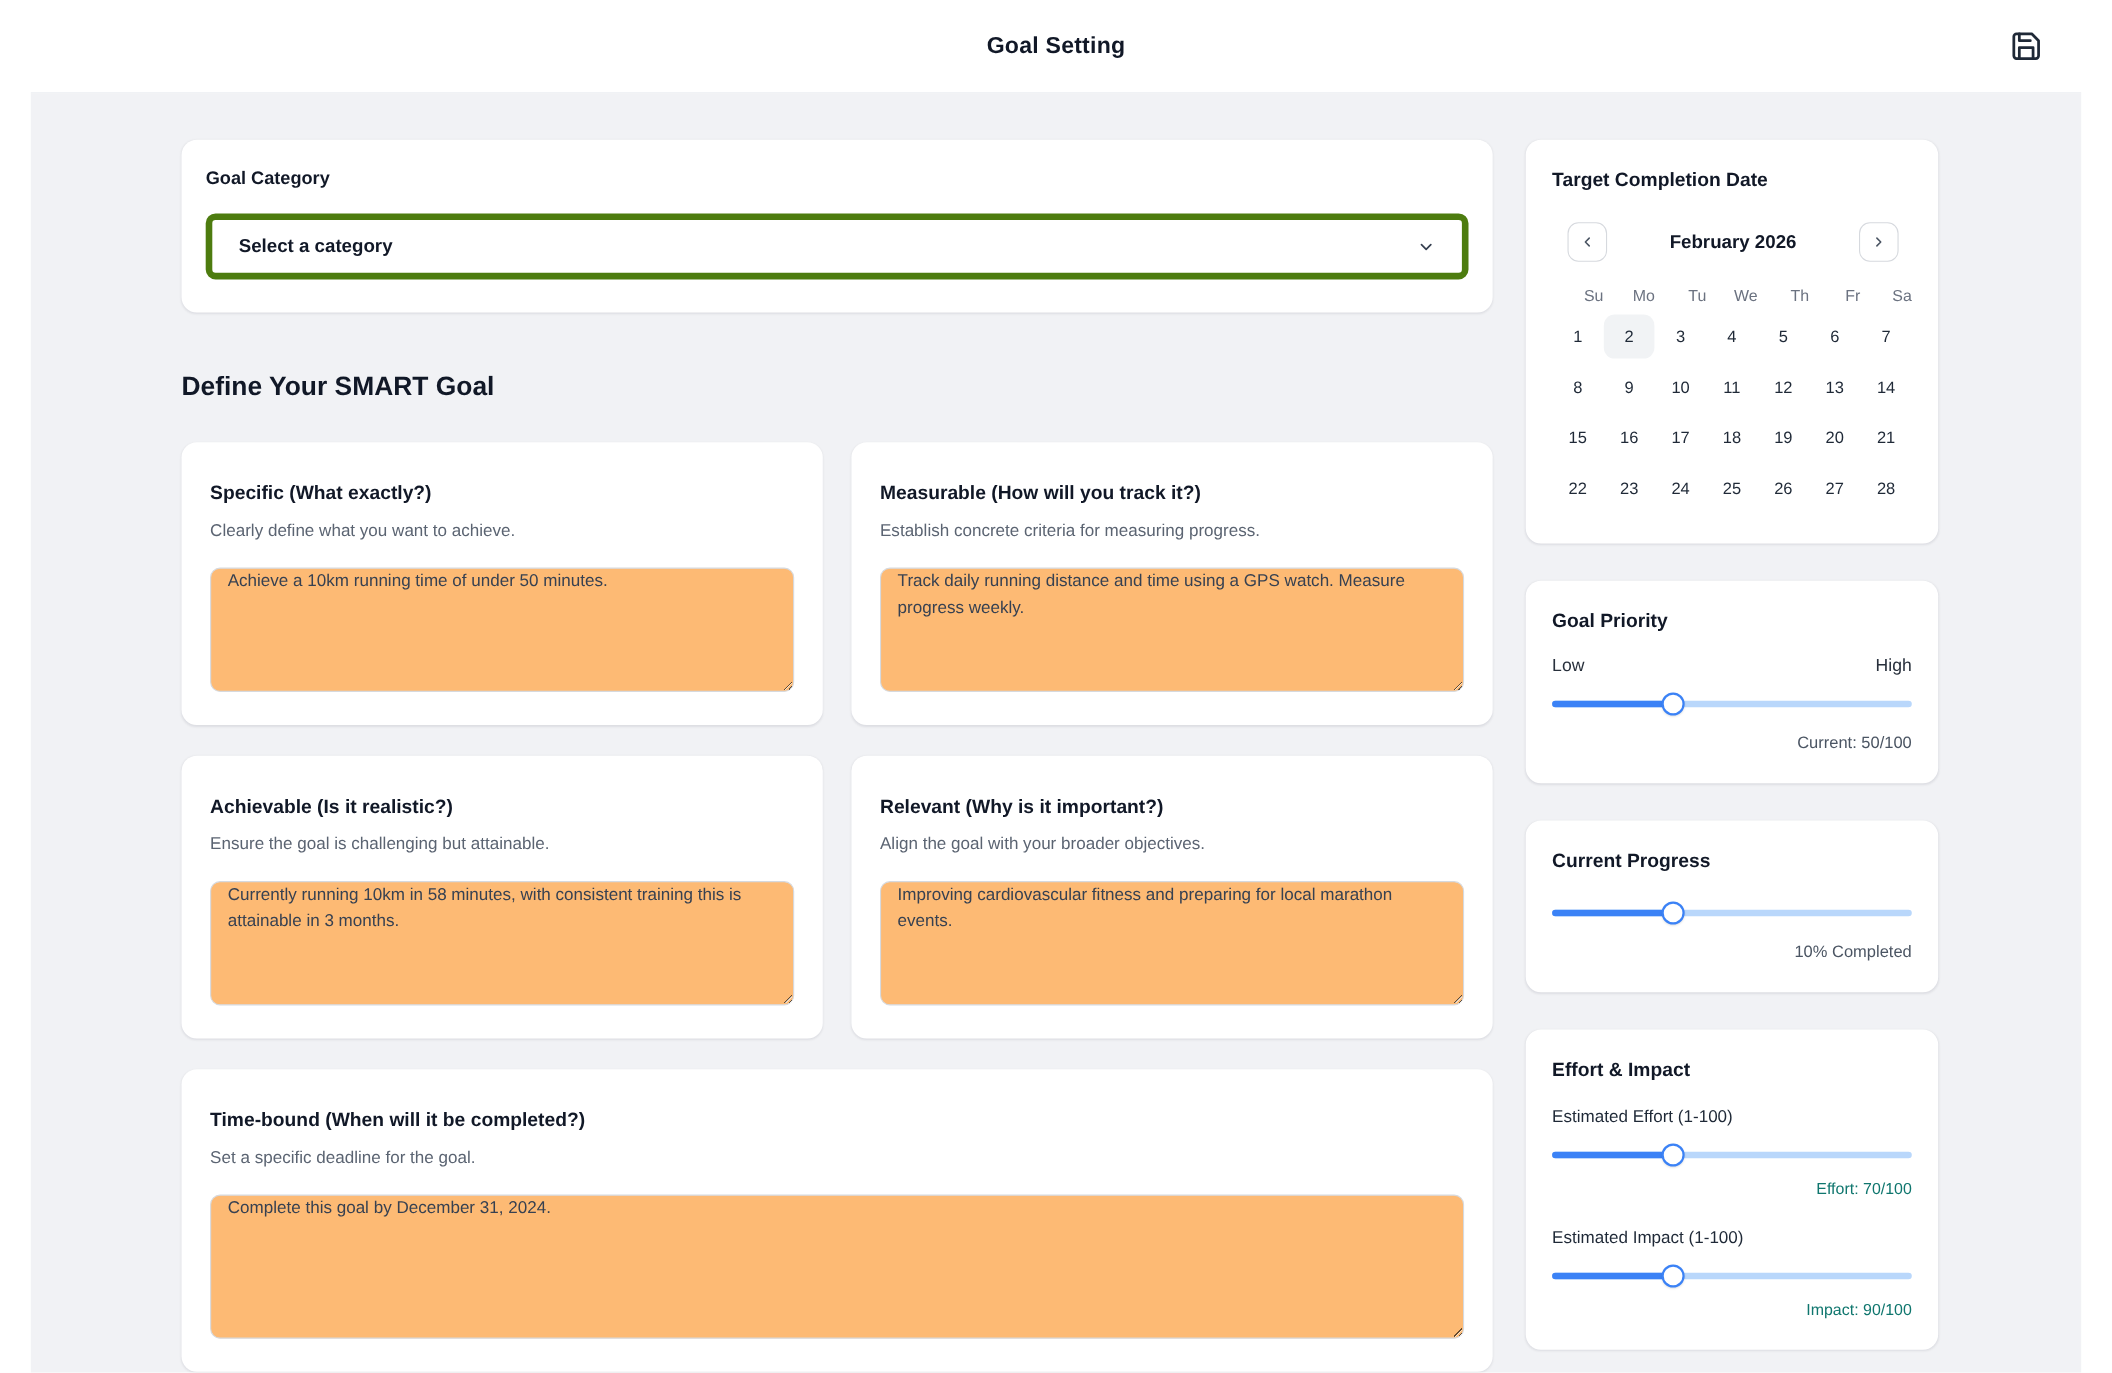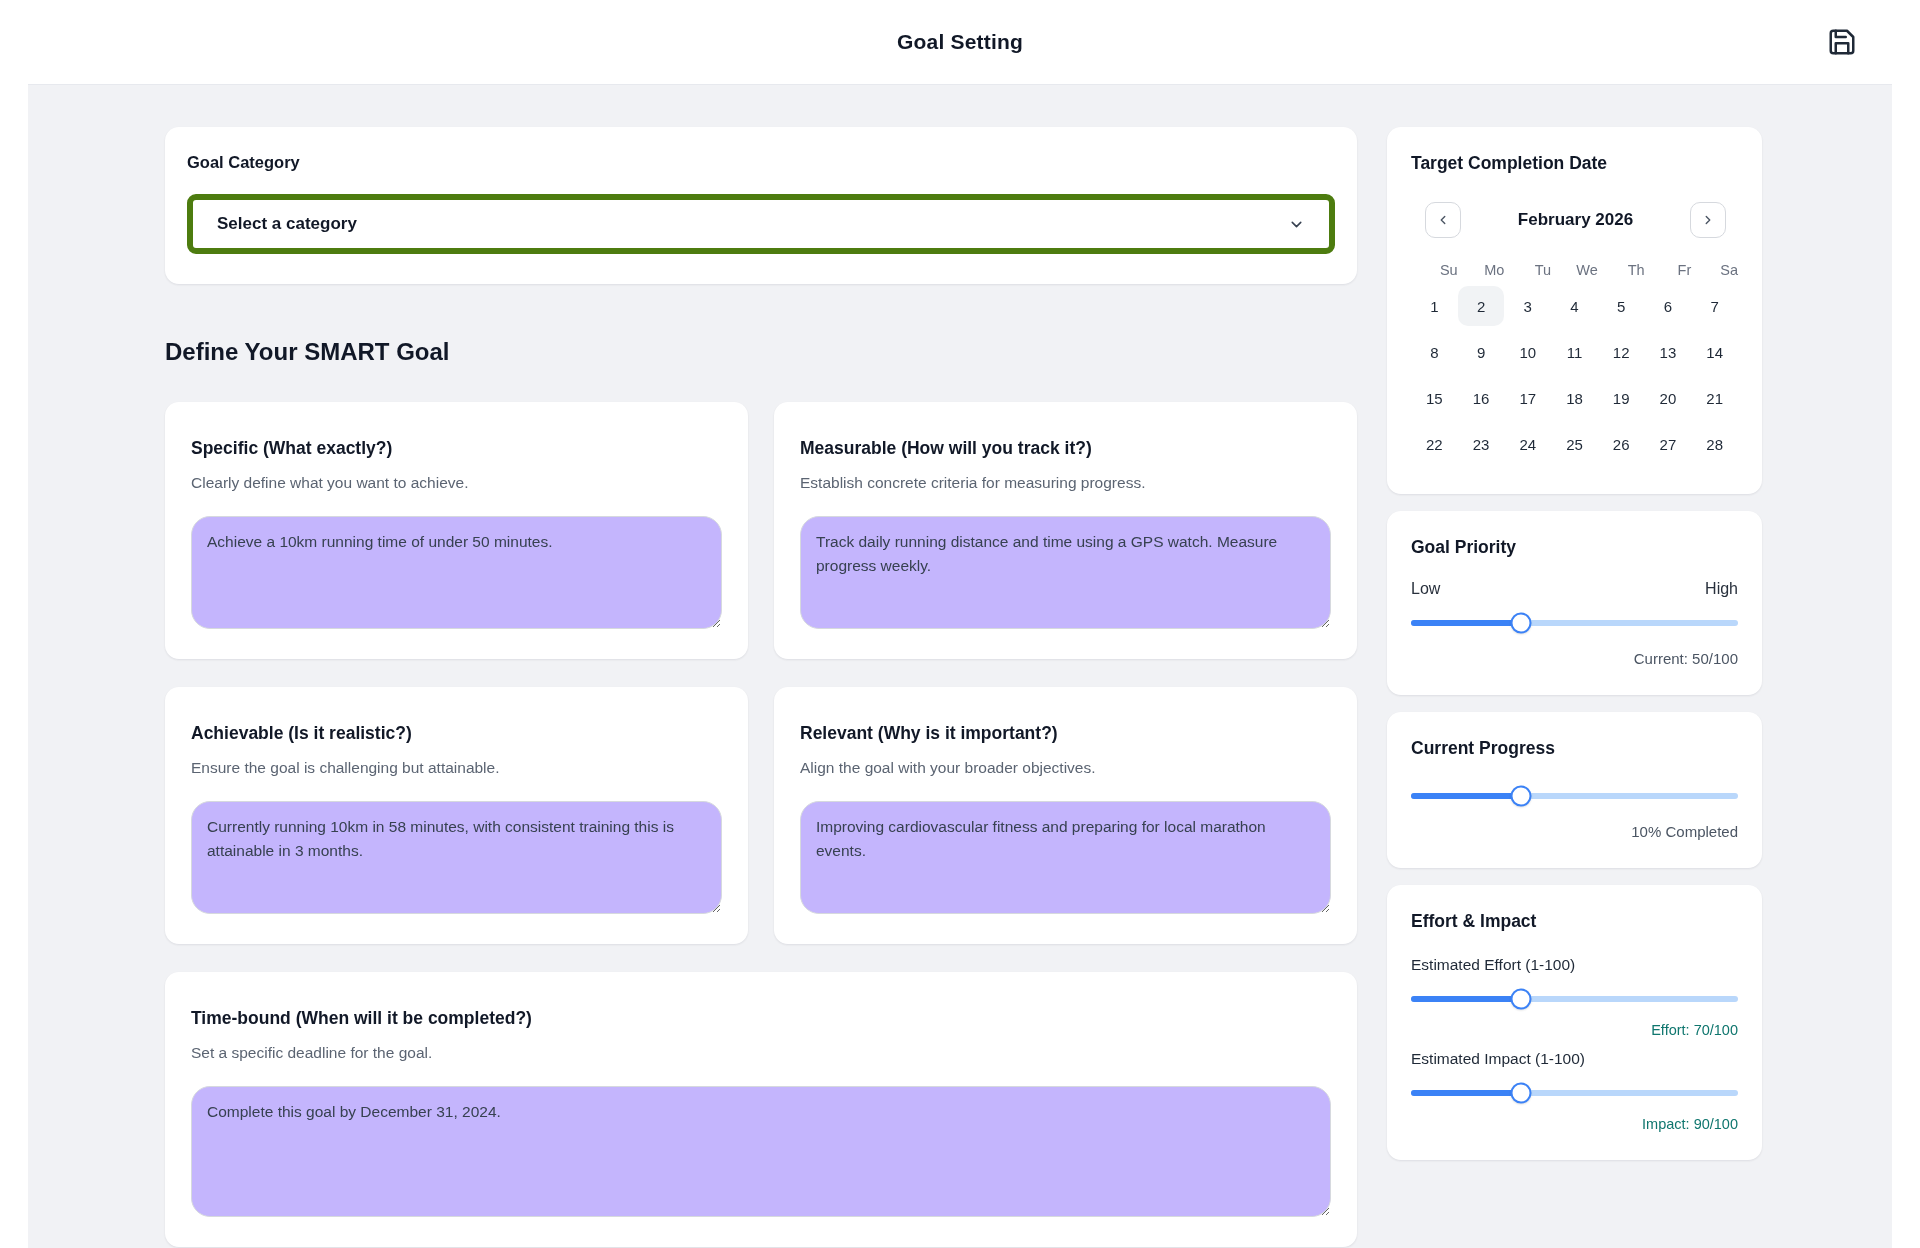--- a/index.html
+++ b/index.html
@@ -26,21 +26,21 @@
     color: #1f2937; cursor: pointer; display: flex; align-items: center; justify-content: center;
   }
   .save-btn svg { width: 30px; height: 30px; }
 
   
   .main {
     background: #f1f2f5; flex: 1; padding: 42px 130px 40px 137px;
     display: flex; gap: 30px; align-items: flex-start;
   }
   .col-left { flex: 1; min-width: 0; }
-  .col-right { width: 375px; flex-shrink: 0; display: flex; flex-direction: column; gap: 17px; }
+  .col-right { width: 375px; flex-shrink: 0; display: flex; flex-direction: column; gap: 34px; }
 
   .card {
     background: #ffffff; border-radius: 14px;
     box-shadow: 0 1px 2px rgba(16,24,40,.05), 0 1px 3px rgba(16,24,40,.04);
   }
 
   
   .category-card { padding: 26px 22px 30px; }
   .field-label { font-size: 16.5px; font-weight: 700; color: #111827; }
   .select {
@@ -53,22 +53,22 @@
 
   
   .smart-heading { font-size: 24px; font-weight: 700; color: #111827; margin: 54px 0 36px 0; }
   .smart-grid { display: grid; grid-template-columns: 1fr 1fr; gap: 28px 26px; }
   .smart-card { padding: 28px 26px 30px; }
   .smart-card.full { grid-column: 1 / -1; }
   .smart-title { font-size: 17.5px; font-weight: 700; color: #111827; margin: 8px 0 0; }
   .smart-sub { font-size: 15.5px; color: #5b6472; margin: 15px 0 0; }
   .smart-card textarea {
     margin-top: 24px; width: 100%; height: 113px;
-    border: 1px solid #d6d9de; border-radius: 19px; background: #c4b5fd;
-    padding: 13px 15px; font-size: 15.5px; line-height: 1.55; color: #374151;
+    border: 1px solid #d6d9de; border-radius: 9px; background: #fdba74;
+    padding: 0 15px; font-size: 15.5px; line-height: 1.55; color: #374151;
     font-family: inherit; outline: none; resize: both; display: block;
   }
   .smart-card.full textarea { height: 131px; }
 
   
   .calendar-card { padding: 26px 24px 30px; }
   .side-title { font-size: 17.5px; font-weight: 700; color: #111827; }
   .cal-nav { margin-top: 28px; display: flex; align-items: center; justify-content: space-between; padding: 0 12px 0 14px; }
   .cal-nav-btn {
     width: 36px; height: 36px; border: 1px solid #d6d9de; border-radius: 10px; background: #fff;
@@ -99,21 +99,21 @@
   .slider .fill { background: #3b82f6; }
   .slider .thumb {
     position: absolute; top: 50%; transform: translate(-50%, -50%);
     width: 21px; height: 21px; border-radius: 50%;
     background: #fff; border: 2.5px solid #3b82f6; box-shadow: 0 1px 2px rgba(0,0,0,.12);
   }
   .slider-value { margin-top: 16px; text-align: right; font-size: 15px; color: #4b5563; }
   .progress-slider-wrap { margin-top: 26px; }
 
   .sub-label { font-size: 15.5px; font-weight: 500; color: #1f2937; margin-top: 24px; }
-  .sub-label.second { margin-top: 12px; }
+  .sub-label.second { margin-top: 28px; }
   .ei-value { margin-top: 12px; text-align: right; font-size: 14.5px; color: #0f766e; }
 </style>
 </head>
 <body>
 
 <div class="page">
   <div class="app">
 
     <div class="header">
       <div class="header-title">Goal Setting</div>

